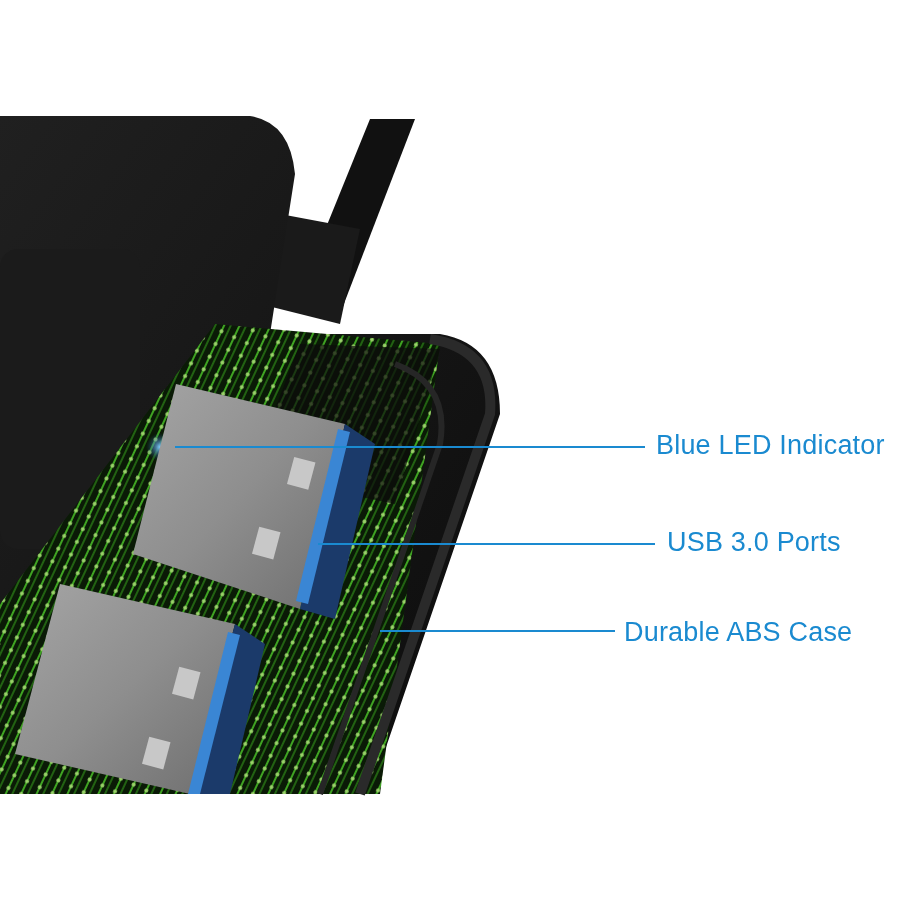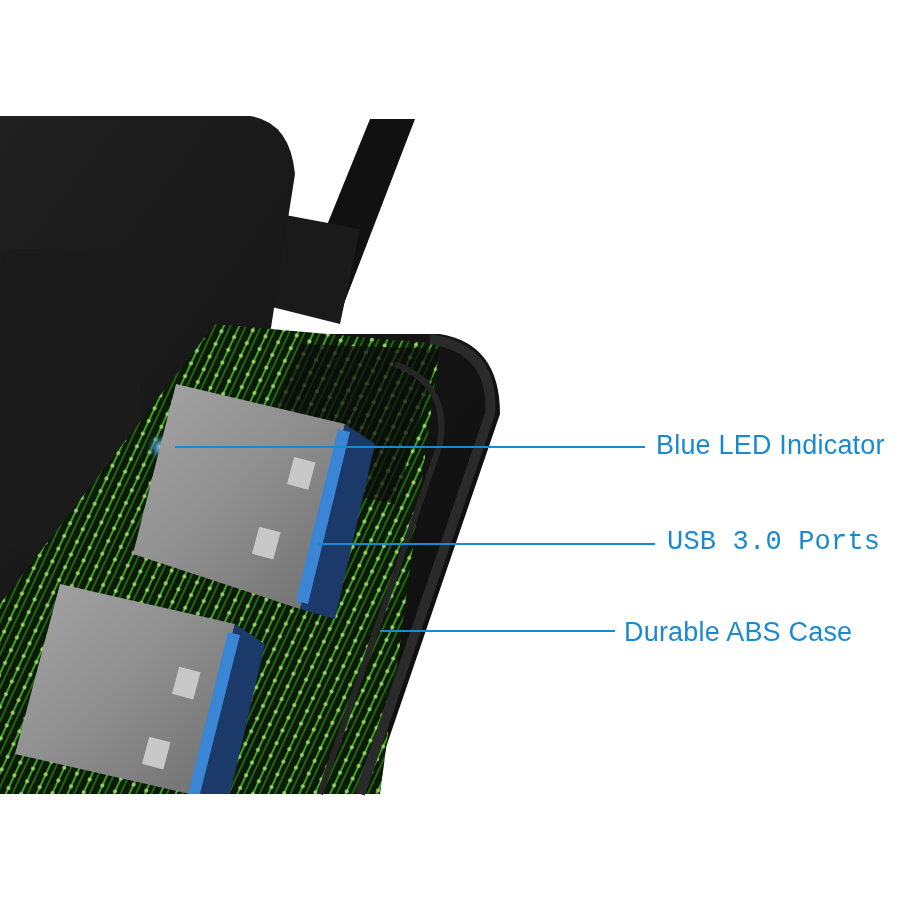--- a/index.html
+++ b/index.html
@@ -68,19 +68,19 @@
     </g>
 
     <line x1="175" y1="443" x2="645" y2="443" stroke="#1a8ad0" stroke-width="2"></line>
     <line x1="318" y1="540" x2="655" y2="540" stroke="#1a8ad0" stroke-width="2"></line>
     <line x1="380" y1="627" x2="615" y2="627" stroke="#1a8ad0" stroke-width="2"></line>
   </svg>
 
   <div class="label" style="left:656px; top:426px;">
     <span>Blue LED Indicator</span>
   </div>
-  <div class="label" style="left:667px; top:523px;font-family:Liberation Mono, monospace;">
+  <div class="label" style="left:667px; top:523px;">
     <span>USB 3.0 Ports</span>
   </div>
   <div class="label" style="left:624px; top:613px;">
     <span class="thin">Durable </span><span class="bold">ABS Case</span>
   </div>
 </div>
 
 </body></html>

